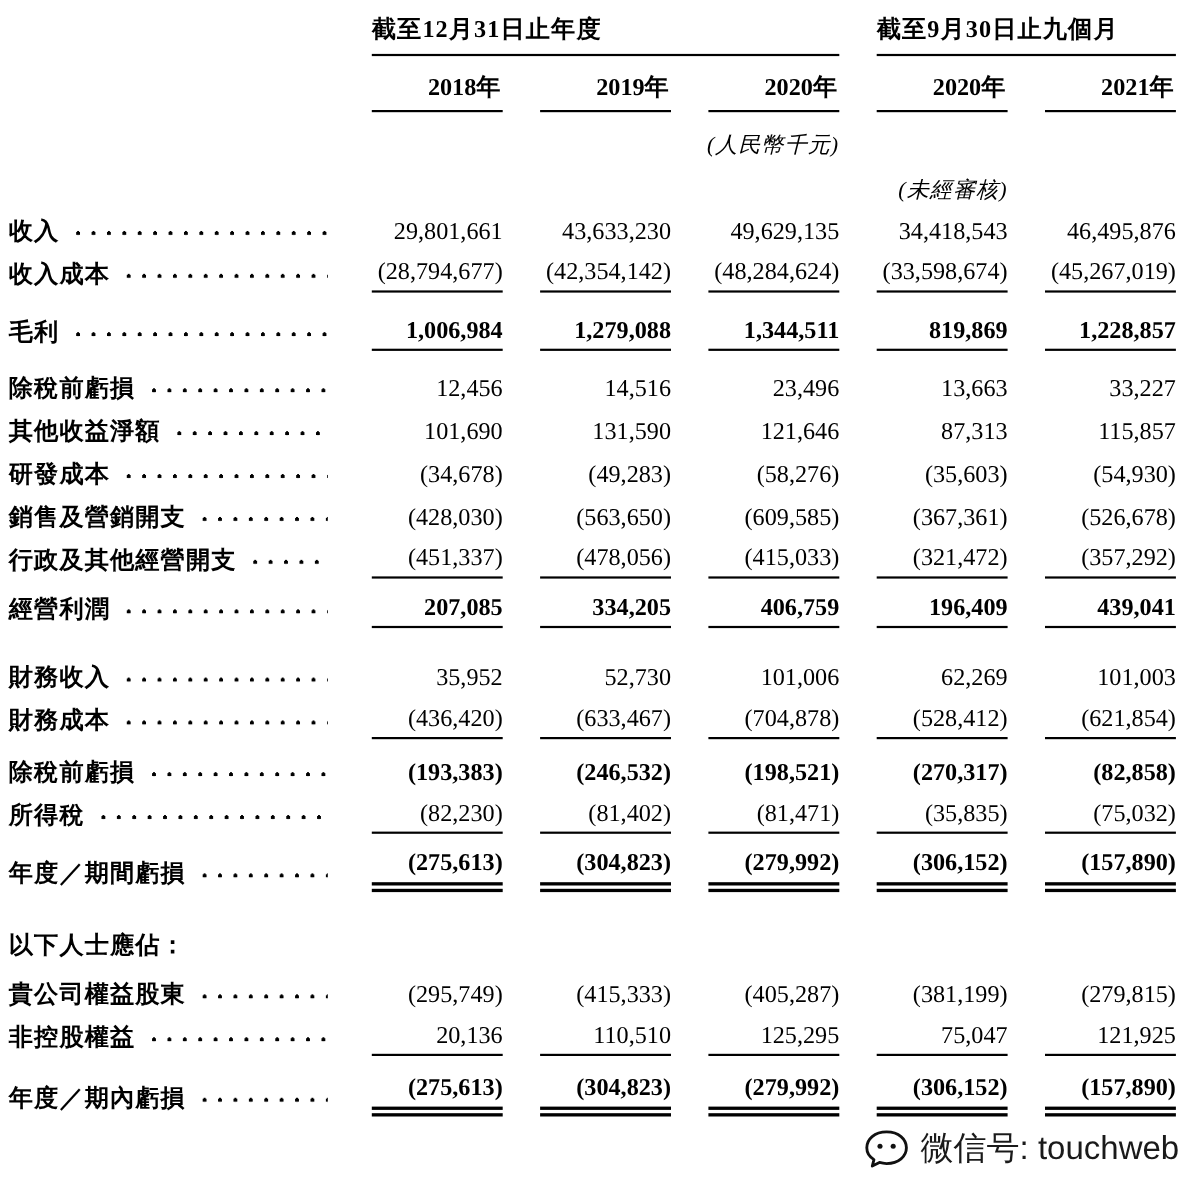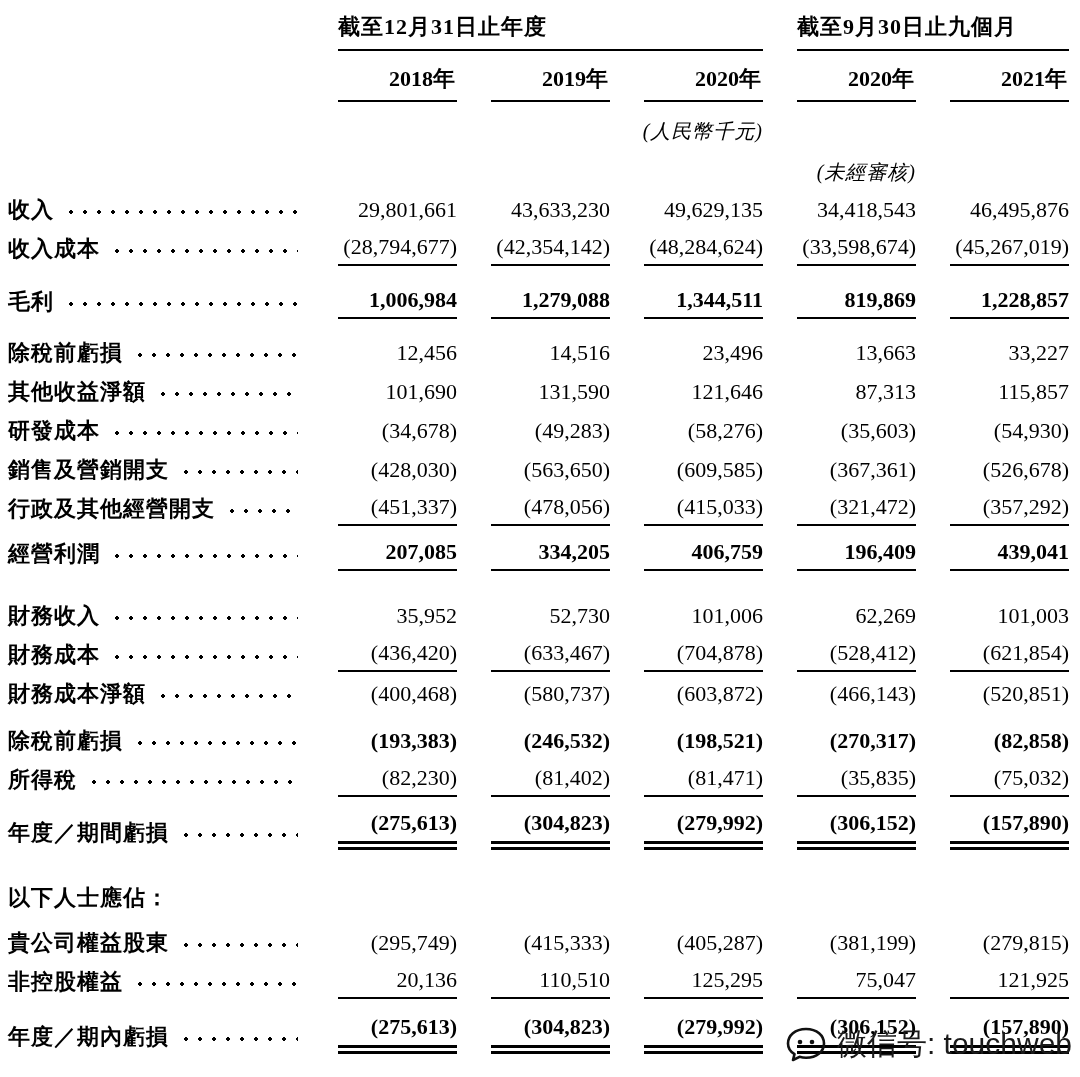--- a/index.html
+++ b/index.html
@@ -364,43 +364,20 @@
             <div class="cell rule-single">(704,878)</div>
           </td>
           <td class="num" style="">
             <div class="cell rule-single">(528,412)</div>
           </td>
           <td class="num" style="">
             <div class="cell rule-single">(621,854)</div>
           </td>
         </tr>
         <tr>
-          <td class="lbl" style="">
-            <div class="lblwrap">
-              <span class="lbltext">財務成本淨額</span>
-              <span class="leader"></span>
-            </div>
-          </td>
-          <td class="num" style="">
-            <div class="cell">(400,468)</div>
-          </td>
-          <td class="num" style="">
-            <div class="cell">(580,737)</div>
-          </td>
-          <td class="num" style="">
-            <div class="cell">(603,872)</div>
-          </td>
-          <td class="num" style="">
-            <div class="cell">(466,143)</div>
-          </td>
-          <td class="num" style="">
-            <div class="cell">(520,851)</div>
-          </td>
-        </tr>
-        <tr>
           <td class="lbl" style="padding-top:8px;">
             <div class="lblwrap">
               <span class="lbltext">除稅前虧損</span>
               <span class="leader"></span>
             </div>
           </td>
           <td class="num" style="padding-top:8px;">
             <div class="cell bold">(193,383)</div>
           </td>
           <td class="num" style="padding-top:8px;">

